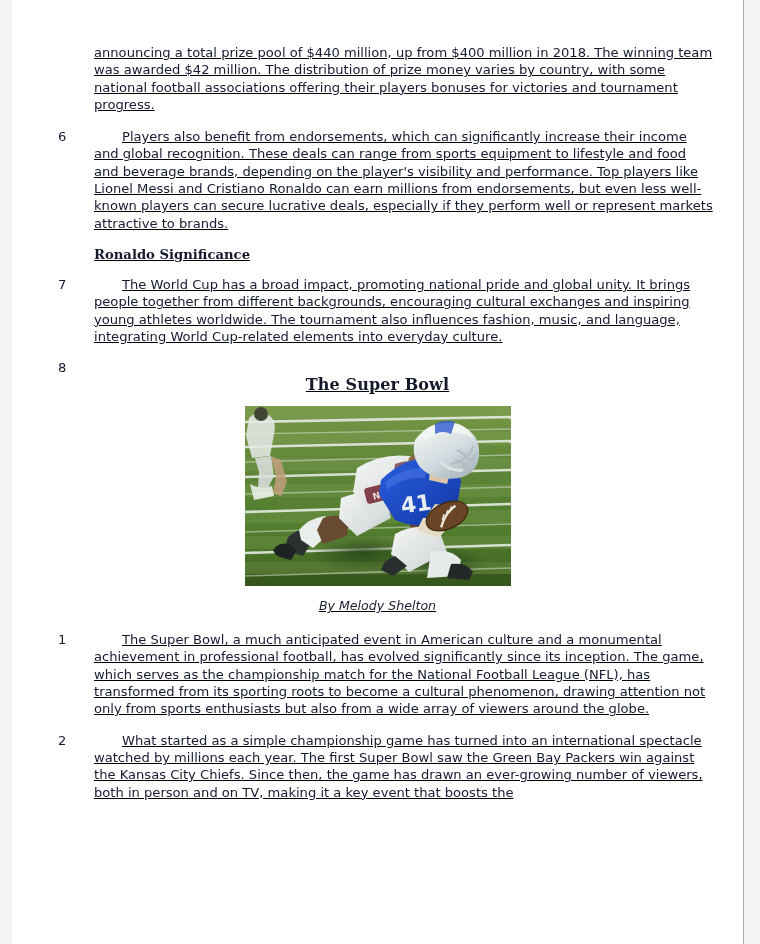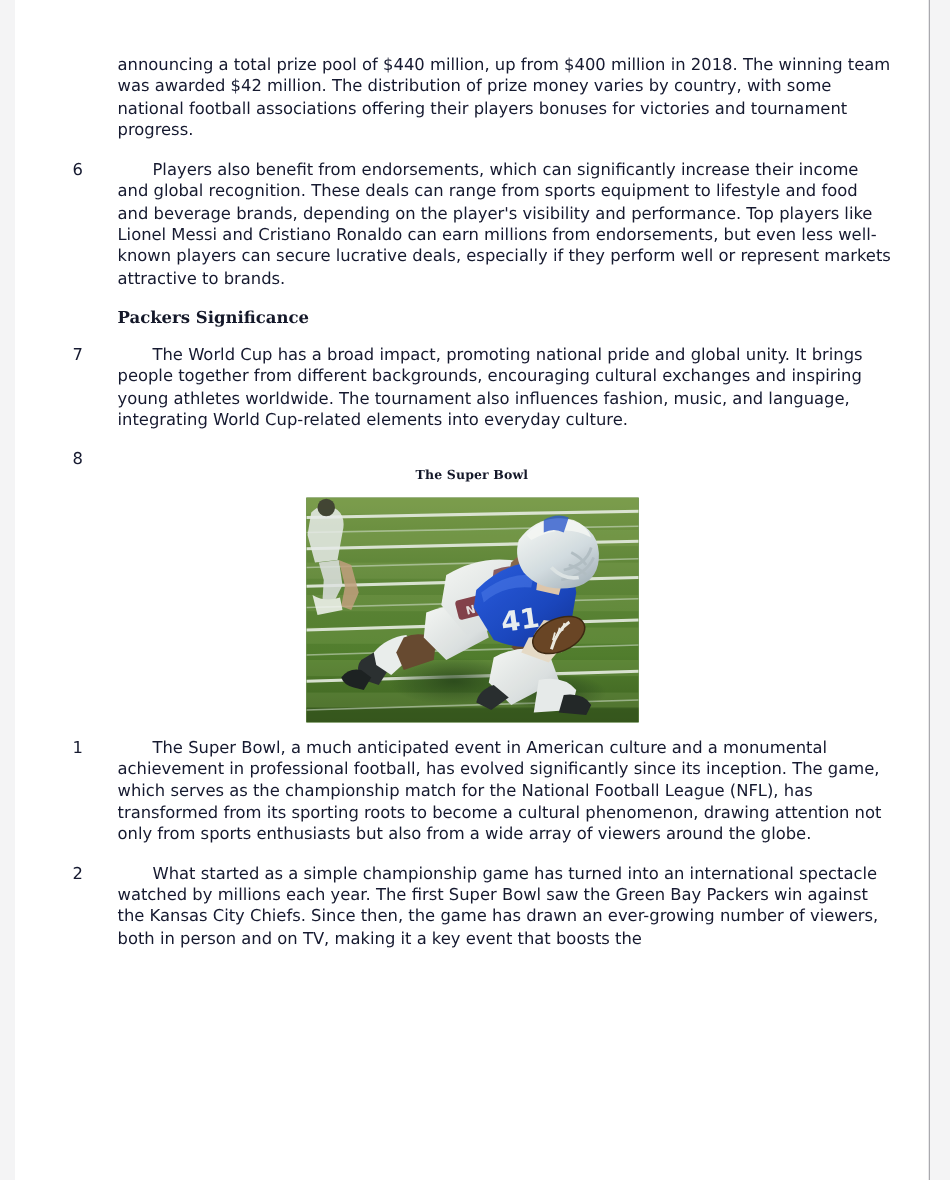--- a/index.html
+++ b/index.html
@@ -31,20 +31,21 @@
     width: 732px;
     height: 944px;
     background: #ffffff;
     border-right: 1px solid #a9a9ae;
     box-sizing: border-box;
   }
   .page-inner {
     position: relative;
     width: 100%;
     height: 100%;
+    text-decoration: underline;
   }
 
   
   .para {
     position: relative;
     margin: 0 0 14px 0;
     padding-left: 82px;
     padding-right: 30px;
     font-size: 13.1px;
     line-height: 17.3px;
@@ -80,21 +81,21 @@
     font-weight: bold;
     line-height: 17px;
     color: #141829;
   }
 
   .article-title {
     margin: 0 0 12px 0;
     padding: 0 30px;
     text-align: center;
     font-family: "DejaVu Serif", serif;
-    font-size: 10px;
+    font-size: 16px;
     font-weight: bold;
     color: #141829;
     letter-spacing: 0.1px;
   }
 
   .byline {
     margin: 0 0 18px 0;
     padding: 0 30px;
     text-align: center;
     font-size: 12.6px;
@@ -136,21 +137,21 @@
 
       <div class="para cont">
         <span class="ptext">announcing a total prize pool of $440 million, up from $400 million in 2018. The winning team was awarded $42 million. The distribution of prize money varies by country, with some national football associations offering their players bonuses for victories and tournament progress.</span>
       </div>
 
       <div class="para indent">
         <span class="pnum">6</span>
         <span class="ptext">Players also benefit from endorsements, which can significantly increase their income and global recognition. These deals can range from sports equipment to lifestyle and food and beverage brands, depending on the player's visibility and performance. Top players like Lionel Messi and Cristiano Ronaldo can earn millions from endorsements, but even less well-known players can secure lucrative deals, especially if they perform well or represent markets attractive to brands.</span>
       </div>
 
-      <div class="heading">Packers Significance</div>
+      <div class="heading">Ronaldo Significance</div>
 
       <div class="para indent">
         <span class="pnum">7</span>
         <span class="ptext">The World Cup has a broad impact, promoting national pride and global unity. It brings people together from different backgrounds, encouraging cultural exchanges and inspiring young athletes worldwide. The tournament also influences fashion, music, and language, integrating World Cup-related elements into everyday culture.</span>
       </div>
 
       <div class="para indent">
         <span class="pnum">8</span>
       </div>
 
@@ -299,20 +300,21 @@
 
                 <path d="M196 56 q10 10 22 8" stroke="#e6ebef" stroke-width="3" fill="none"></path>
               </g>
             </g>
 
             <rect x="0" y="0" width="266" height="180" fill="#2c4a18" opacity="0.05"></rect>
           </svg>
         </div>
       </div>
 
+      <div class="byline">By Melody Shelton</div>
 
       <div class="para indent">
         <span class="pnum">1</span>
         <span class="ptext">The Super Bowl, a much anticipated event in American culture and a monumental achievement in professional football, has evolved significantly since its inception. The game, which serves as the championship match for the National Football League (NFL), has transformed from its sporting roots to become a cultural phenomenon, drawing attention not only from sports enthusiasts but also from a wide array of viewers around the globe.</span>
       </div>
 
 
       <div class="para indent">
         <span class="pnum">2</span>
         <span class="ptext">What started as a simple championship game has turned into an international spectacle watched by millions each year. The first Super Bowl saw the Green Bay Packers win against the Kansas City Chiefs. Since then, the game has drawn an ever-growing number of viewers, both in person and on TV, making it a key event that boosts the</span>

